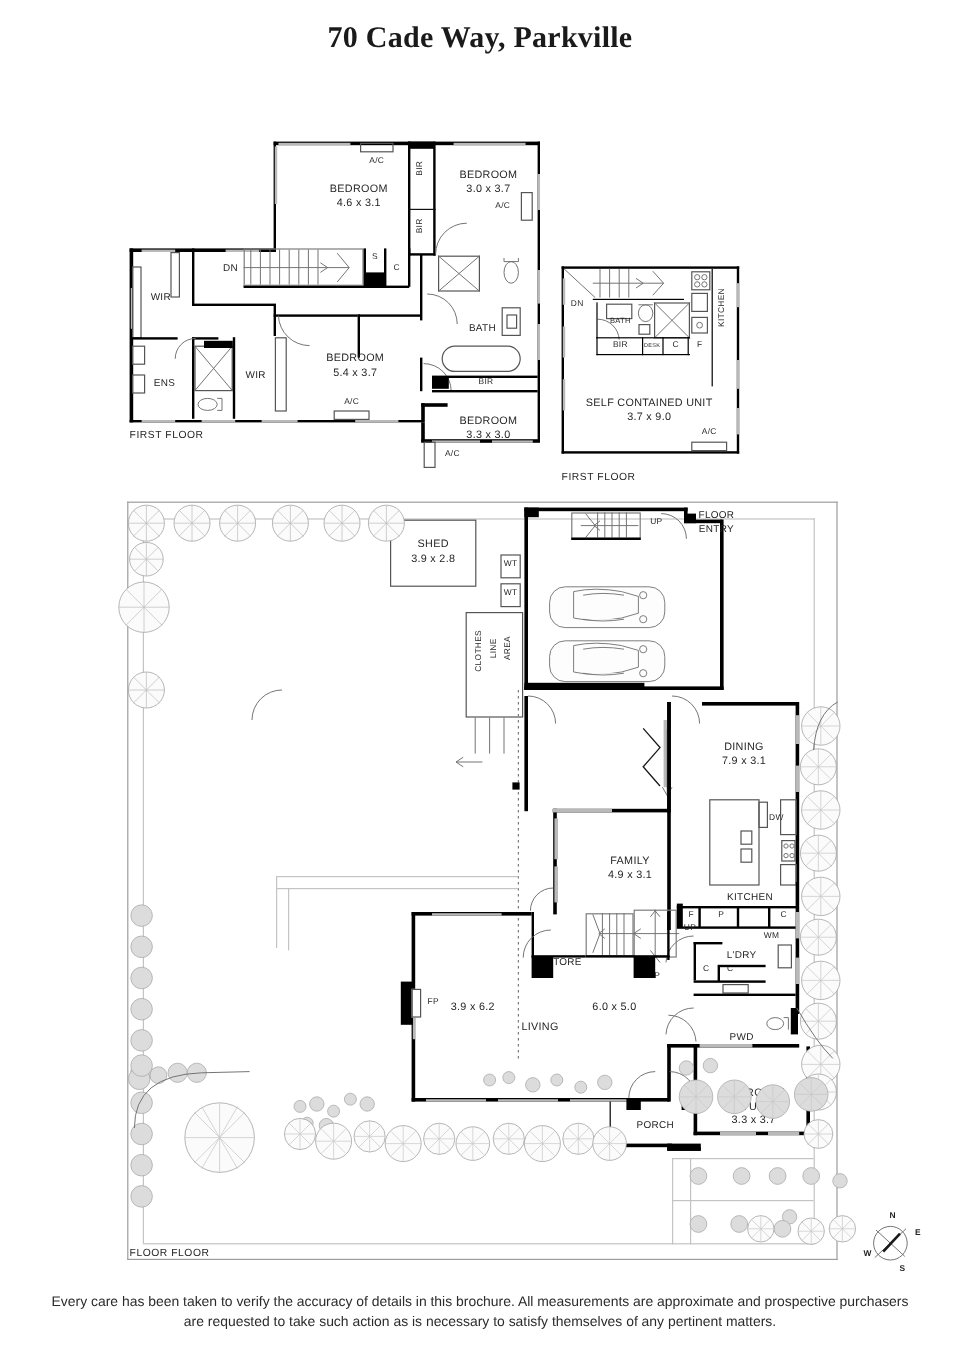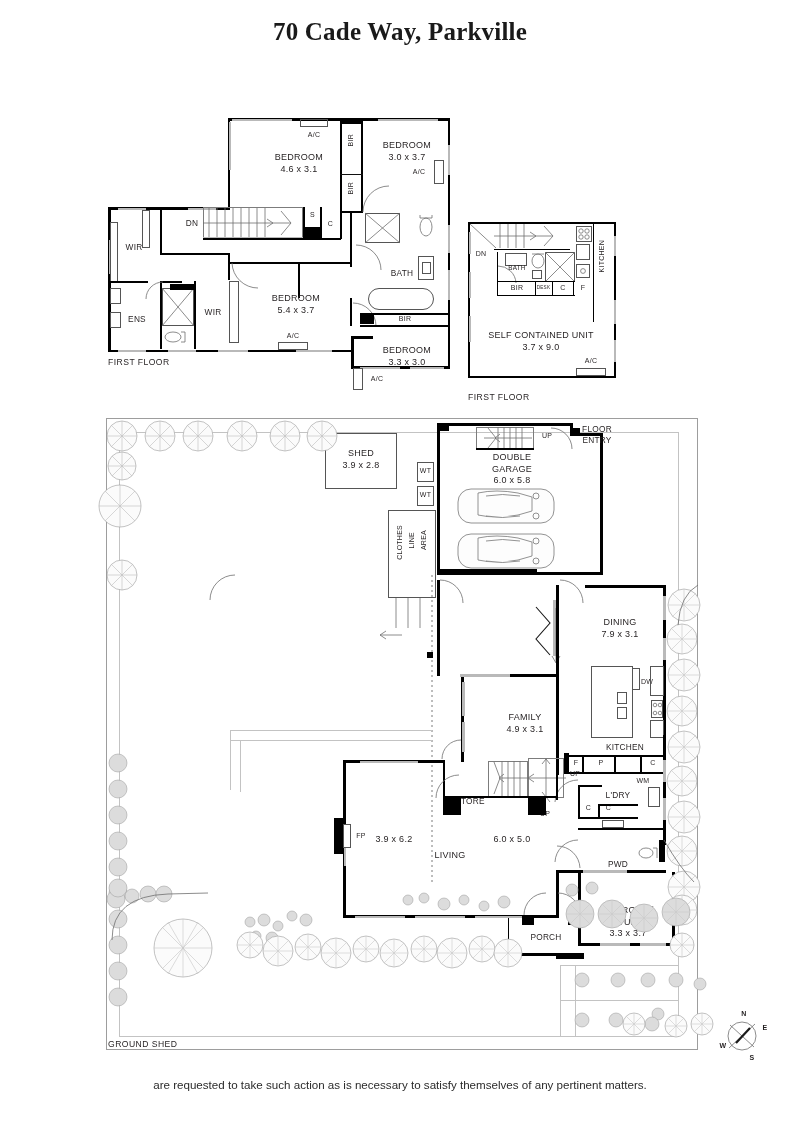--- a/index.html
+++ b/index.html
@@ -363,25 +363,20 @@
   <div class="w" style="left:437px;top:23px;width:2.6px;height:152px;"></div>
   <div class="w" style="left:437px;top:23px;width:136px;height:2.6px;"></div>
   <div class="w" style="left:570px;top:23px;width:2.6px;height:12px;"></div>
   <div class="w" style="left:570px;top:33px;width:32px;height:2.6px;"></div>
   <div class="w" style="left:600px;top:33px;width:2.6px;height:142px;"></div>
   <div class="w" style="left:437px;top:172px;width:166px;height:3px;"></div>
   <div class="fill" style="left:437px;top:169px;width:100px;height:6px;"></div>
   <div class="fill" style="left:437px;top:23px;width:12px;height:8px;"></div>
   <div class="fill" style="left:570px;top:28px;width:10px;height:8px;"></div>
 
-  <div class="lbl big" style="left:452px;top:52px;width:120px;">
-    <span>DOUBLE</span><br>
-    <span>GARAGE</span><br>
-    <span>6.0 x 5.8</span>
-  </div>
 
   <div class="thin2" style="left:476px;top:27px;width:58px;height:22px;"></div>
   <svg width="60" height="24" style="left:476px;top:27px;">
     <g class="s-th">
       <line x1="22" y1="0" x2="22" y2="21"></line>
         <line x1="28" y1="0" x2="28" y2="21"></line>
       <line x1="34" y1="0" x2="34" y2="21"></line>
         <line x1="40" y1="0" x2="40" y2="21"></line>
       <line x1="46" y1="0" x2="46" y2="21"></line>
       <line x1="20" y1="11" x2="56" y2="11"></line>
@@ -871,35 +866,36 @@
         <circle cx="106" cy="64" r="11"></circle>
         <circle cx="132" cy="62" r="11"></circle>
       <path d="M64 51 v22 M53 62 h22 M56 54 l16 16 M72 54 l-16 16" stroke="#c9c9c9"></path>
       <path d="M106 53 v22 M95 64 h22 M98 56 l16 16 M114 56 l-16 16" stroke="#c9c9c9"></path>
       <path d="M132 51 v22 M121 62 h22 M124 54 l16 16 M140 54 l-16 16" stroke="#c9c9c9"></path>
     </g>
   </svg>
 
   <div class="hair2" style="left:560px;top:600px;width:118px;height:1px;"></div>
 
-  <div class="floorlbl" style="left:108px;top:639px;">GROUND SHED</div>
+  <div class="floorlbl" style="left:108px;top:639px;">FLOOR FLOOR</div>
 </div>
 
 <div class="plan" style="left:714px;top:1004px;width:60px;height:62px;">
   <svg width="60" height="62" style="left:0;top:0;">
     <g class="s-th" stroke="#5a5a5a">
       <circle cx="28" cy="32" r="14" fill="none"></circle>
       <line x1="15" y1="44" x2="41" y2="20"></line>
       <line x1="16" y1="21" x2="40" y2="43"></line>
     </g>
     <g fill="#1a1a1a" stroke="#1a1a1a" stroke-width="2.2">
       <line x1="22" y1="39" x2="36" y2="24"></line>
     </g>
   </svg>
   <div class="lbl sm" style="left:24px;top:6px;width:12px;font-weight:bold;">N</div>
   <div class="lbl sm" style="left:45px;top:20px;width:12px;font-weight:bold;">E</div>
   <div class="lbl sm" style="left:32px;top:50px;width:12px;font-weight:bold;">S</div>
   <div class="lbl sm" style="left:3px;top:38px;width:12px;font-weight:bold;">W</div>
 </div>
 
 <div id="footer">
+  <div>Every care has been taken to verify the accuracy of details in this brochure. All measurements are approximate and prospective purchasers</div>
   <div>are requested to take such action as is necessary to satisfy themselves of any pertinent matters.</div>
 </div>
 
 </body></html>

